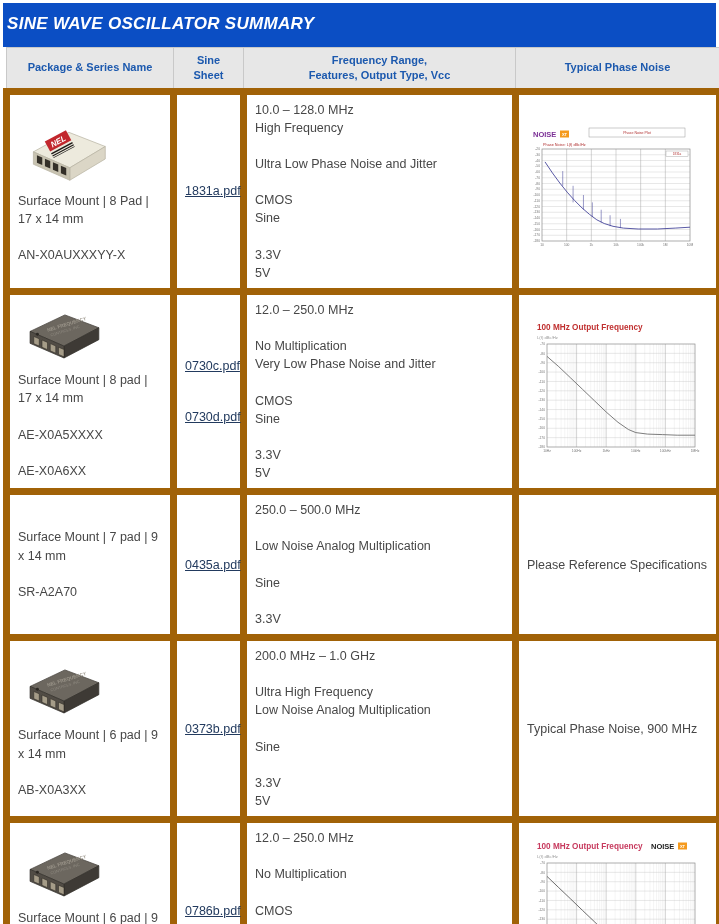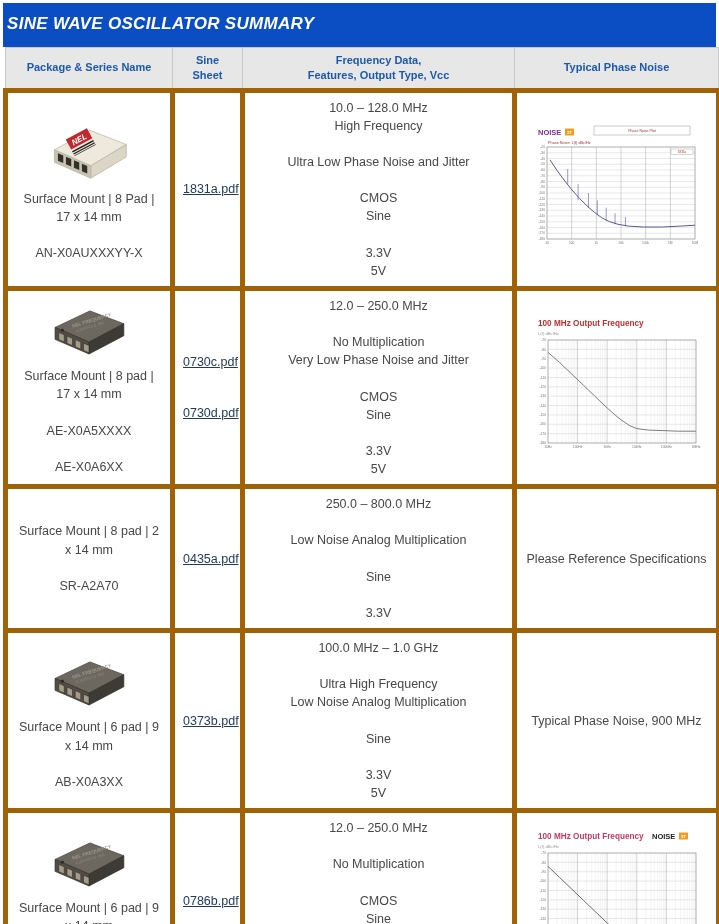--- a/index.html
+++ b/index.html
@@ -3,21 +3,21 @@
 <meta charset="utf-8">
 <style>
   html,body{margin:0;padding:0;background:#fff;}
   body{width:719px;height:924px;overflow:hidden;font-family:"Liberation Sans",sans-serif;}
   .frame{padding:3px 3px 0 3px;}
   .title-bar{background:#0b4ec4;color:#fff;text-align:left;font-weight:700;
     font-size:17px;letter-spacing:.3px;padding:11px 4px 13px;font-style:italic;}
   table{width:713px;border-collapse:collapse;table-layout:fixed;}
   th{background:#e7e7e7;color:#1c59ae;font-size:11px;font-weight:700;
      padding:5px 4px;border:1px solid #c9c9c9;white-space:pre-line;line-height:1.35;text-align:center;}
-  td{border:5px solid #a16207;text-align:center;vertical-align:middle;
+  td{border:7px solid #a16207;vertical-align:middle;
      font-size:12.5px;color:#474747;padding:6px 8px;line-height:1.45;background:#fff;}
   .pre{white-space:pre-line;}
   a.ds{color:#223a5e;font-size:12.5px;}
   .ds-item + .ds-item{margin-top:32px;}
   .photo{margin:0 auto 2px;line-height:0;}
   .chart-wrap{line-height:0;}
   .chart-wrap svg{display:inline-block;}
 </style>
 </head>
 <body>
@@ -29,21 +29,21 @@
       <col style="width:167px">
         <col style="width:70px">
         <col style="width:272px">
         <col style="width:204px">
     </colgroup>
     <thead>
       <tr>
         <th>Package &amp; Series Name</th>
         <th>Sine
 Sheet</th>
-        <th>Frequency Data,
+        <th>Frequency Range,
 Features, Output Type, Vcc</th>
         <th>Typical Phase Noise</th>
       </tr>
     </thead>
     <tbody id="tbody">
         <tr style="height: 182px;">
           <td>
             <div class="photo"><svg viewBox="0 0 112 80" width="100" height="71" xmlns="http://www.w3.org/2000/svg">
                 <polygon points="17,37 57,15 98,31 58,55" fill="#edeadd" stroke="#b7b2a2" stroke-width="0.8"></polygon>
                 <polygon points="98,31 58,55 58,69 98,45" fill="#dbd6c6" stroke="#b7b2a2" stroke-width="0.8"></polygon>
@@ -261,29 +261,29 @@
                 <text x="138.4" y="135.2" font-size="3.3" fill="#777" text-anchor="middle" font-family="Liberation Sans,sans-serif">100kHz</text>
                 <text x="168" y="135.2" font-size="3.3" fill="#777" text-anchor="middle" font-family="Liberation Sans,sans-serif">1MHz</text>
                 <text x="10" y="13" font-size="8.2" font-weight="bold" fill="#c03030" font-family="Liberation Sans,sans-serif">100 MHz Output Frequency</text>
                 <text x="10" y="22" font-size="4.2" fill="#999999" font-family="Liberation Sans,sans-serif">L(f) dBc/Hz</text>
                 <polyline points="20.0,39.4 31.8,49.7 43.7,61.0 55.5,72.3 67.4,83.7 79.2,95.0 91.0,105.3 101.4,112.5 108.8,115.6 120.6,117.1 135.4,117.6 150.2,118.2 168.0,118.2" fill="none" stroke="#6e6e6e" stroke-width="0.9"></polyline>
               </svg></div>
           </td>
         </tr>
         <tr style="height: 142px;">
           <td>
-            <div class="pre">Surface Mount | 8 pad | 2 x 14 mm
+            <div class="pre">Surface Mount | 7 pad | 9 x 14 mm
 
 SR-A2A70</div>
           </td>
           <td>
             <div class="ds-item"><a href="#" class="ds">0435a.pdf</a></div>
           </td>
           <td>
-            <div class="pre">250.0 – 800.0 MHz
+            <div class="pre">250.0 – 500.0 MHz
 
 Low Noise Analog Multiplication
 
 Sine
 
 3.3V</div>
           </td>
           <td>
             <div class="pre">Please Reference Specifications</div>
           </td>
@@ -305,21 +305,21 @@
                 <polygon points="44,48.2 50,50.8 50,58.7 44,56.1" fill="#a59c88" stroke="#2e2a24" stroke-width="0.6"></polygon>
               </svg></div>
             <div class="pre">Surface Mount | 6 pad | 9 x 14 mm
 
 AB-X0A3XX</div>
           </td>
           <td>
             <div class="ds-item"><a href="#" class="ds">0373b.pdf</a></div>
           </td>
           <td>
-            <div class="pre">100.0 MHz – 1.0 GHz
+            <div class="pre">200.0 MHz – 1.0 GHz
 
 Ultra High Frequency
 Low Noise Analog Multiplication
 
 Sine
 
 3.3V
 5V</div>
           </td>
           <td>

